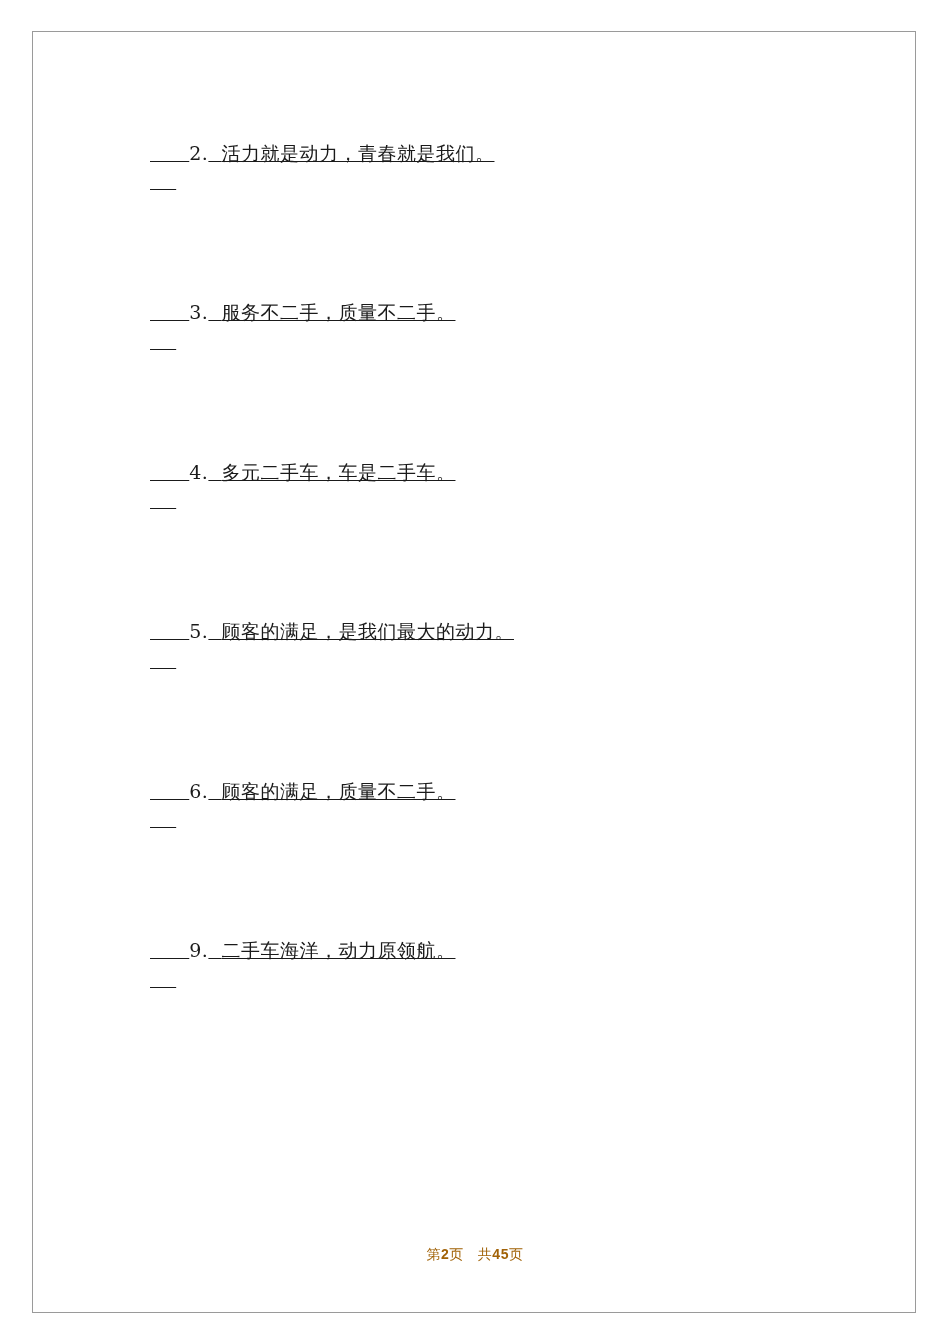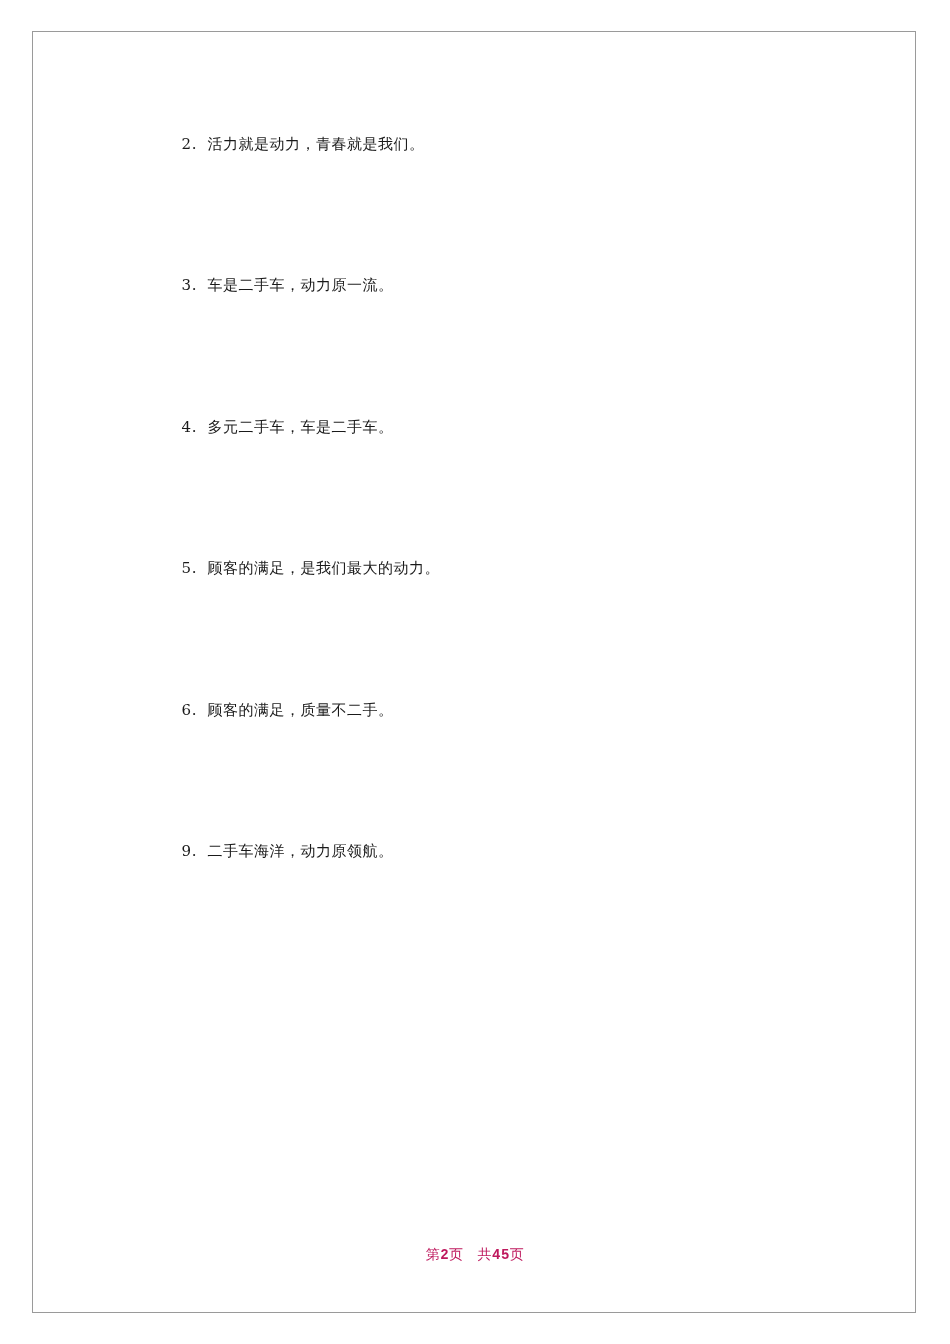--- a/index.html
+++ b/index.html
@@ -30,39 +30,40 @@
   }
   .content {
     position: absolute;
     left: 150px;
     top: 110px;
     width: 640px;
   }
   .item {
     display: block;
     font-family: "DejaVu Serif", "Liberation Serif", serif;
-    font-size: 15px;
+    font-size: 19px;
     color: #1a1a1a;
     line-height: 1.5;
     margin-bottom: 74px;
     white-space: pre;
     letter-spacing: 0.5px;
+    text-decoration: underline;
   }
   .item .num {
     display: inline-block;
   }
   .footer {
     position: absolute;
     left: 0;
     top: 1246px;
     width: 950px;
     text-align: center;
-    font-family: Liberation Mono, monospace;
+    font-family: Liberation Sans, sans-serif;
     font-size: 14px;
-    color: #be185d;
+    color: #a16207;
     letter-spacing: 0.5px;
   }
   .footer .strong {
     font-weight: bold;
   }
   .footer .gap {
     display: inline-block;
     width: 14px;
   }
 </style>
@@ -70,21 +71,21 @@
 <body>
 
 <div class="page">
   <div class="page-border"></div>
 
   <div class="content">
     <div class="item">
       <span class="num">2.</span><span class="gaptxt">  </span><span>活力就是动力，青春就是我们。</span>
     </div>
     <div class="item">
-      <span class="num">3.</span><span class="gaptxt">  </span><span>车是二手车，动力原一流。</span>
+      <span class="num">3.</span><span class="gaptxt">  </span><span>服务不二手，质量不二手。</span>
     </div>
     <div class="item">
       <span class="num">4.</span><span class="gaptxt">  </span><span>多元二手车，车是二手车。</span>
     </div>
     <div class="item">
       <span class="num">5.</span><span class="gaptxt">  </span><span>顾客的满足，是我们最大的动力。</span>
     </div>
     <div class="item">
       <span class="num">6.</span><span class="gaptxt">  </span><span>顾客的满足，质量不二手。</span>
     </div>

